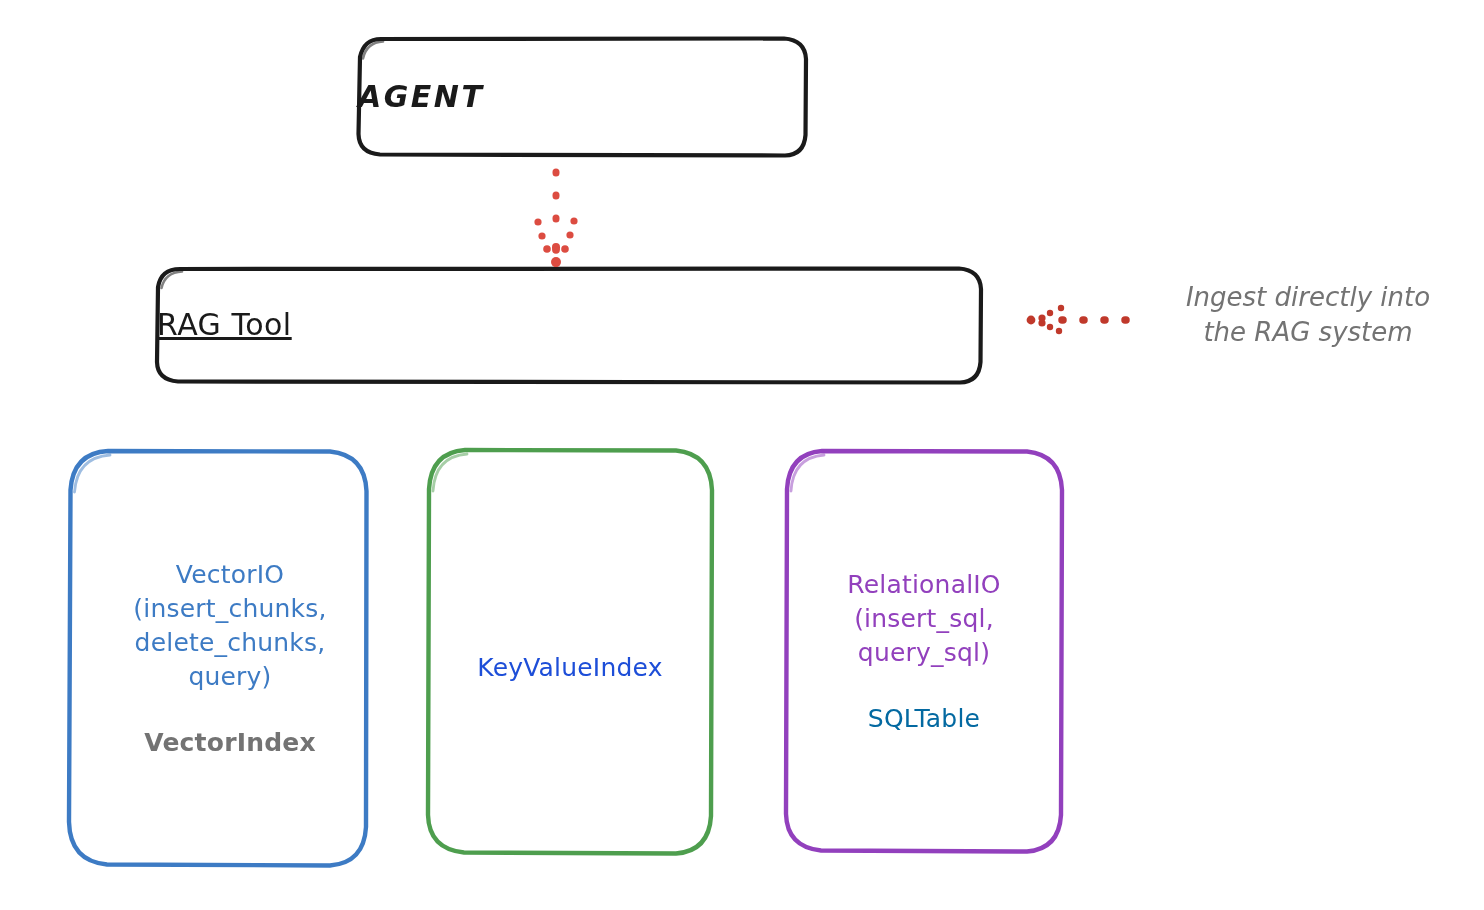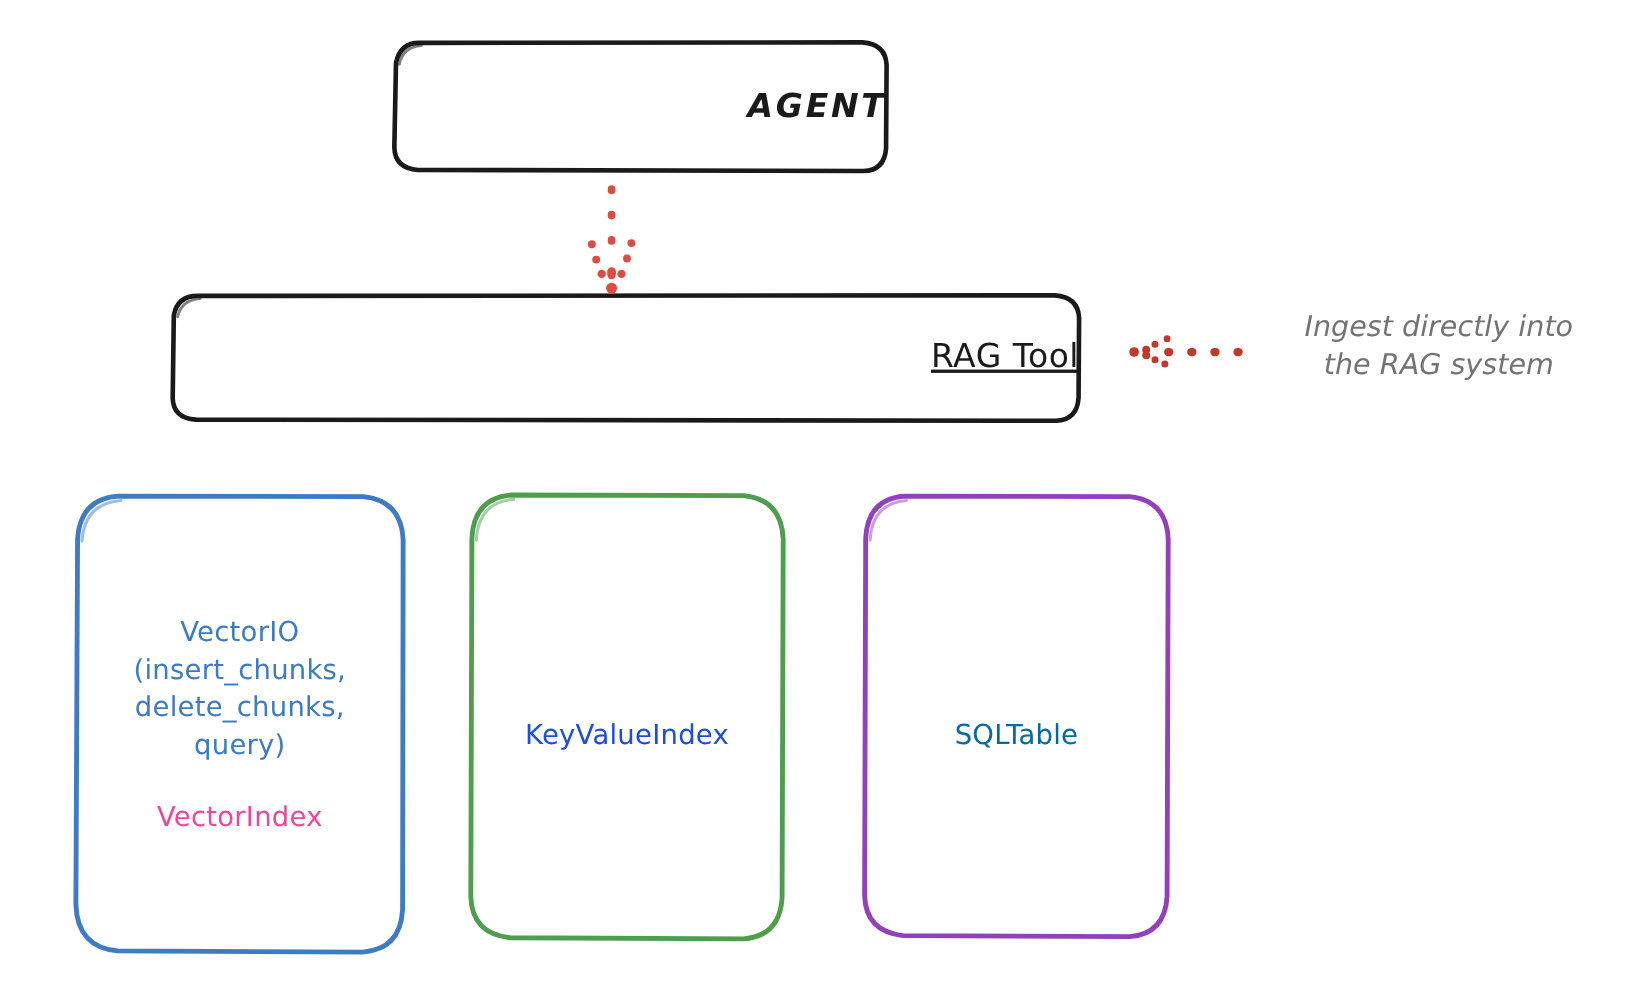--- a/index.html
+++ b/index.html
@@ -18,21 +18,21 @@
     position: absolute;
     left: 0; top: 0;
     width: 1484px;
     height: 910px;
   }
   .node {
     position: absolute;
     box-sizing: border-box;
     display: flex;
     align-items: center;
-    justify-content: flex-end;
+    justify-content: flex-start;
     text-align: center;
   }
   .node-label {
     white-space: pre-line;
     line-height: 1.32;
   }
 
   
   #agent-box {
     left: 358px; top: 38px;
@@ -54,21 +54,21 @@
   }
   #rag-tool-box .node-label {
     font-family: "DejaVu Sans", sans-serif;
     font-size: 30px;
     color: #1a1a1a;
     letter-spacing: 0.5px;
     text-decoration: underline;
   }
 
   
-  #vector-io-box  { left: 70px;  top: 450px; width: 296px; height: 415px; }
+  #vector-io-box  { left: 82px;  top: 450px; width: 296px; height: 415px; }
   #key-value-io-box { left: 428px; top: 449px; width: 284px; height: 403px; }
   #relational-io-box { left: 786px; top: 450px; width: 276px; height: 400px; }
 
   .provider-label {
     font-family: "DejaVu Sans", sans-serif;
     font-size: 25px;
     line-height: 1.36;
     white-space: pre-line;
     letter-spacing: 0.2px;
   }
@@ -166,30 +166,33 @@
 <div class="node" id="rag-tool-box">
   <div class="node-label">RAG Tool</div>
 </div>
 
 <div class="node" id="vector-io-box">
   <div class="provider-inner">
     <div class="provider-label" style="color:#3d7bc4;">VectorIO
 (insert_chunks,
 delete_chunks,
 query)</div>
-    <div class="provider-sub" style="color:#ec4899;">VectorIndex</div>
+    <div class="provider-sub" style="color:#737373;font-weight:bold;">VectorIndex</div>
   </div>
 </div>
 
 <div class="node" id="key-value-io-box">
   <div class="provider-inner">
     <div class="provider-sub" style="color:#1d4ed8;">KeyValueIndex</div>
   </div>
 </div>
 
 <div class="node" id="relational-io-box">
   <div class="provider-inner">
+    <div class="provider-label" style="color:#9240bd;">RelationalIO
+(insert_sql,
+query_sql)</div>
     <div class="provider-sub" style="color:#0369a1;">SQLTable</div>
   </div>
 </div>
 
 <div id="ingest-annotation">Ingest directly into
 the RAG system</div>
 
 </body></html>

